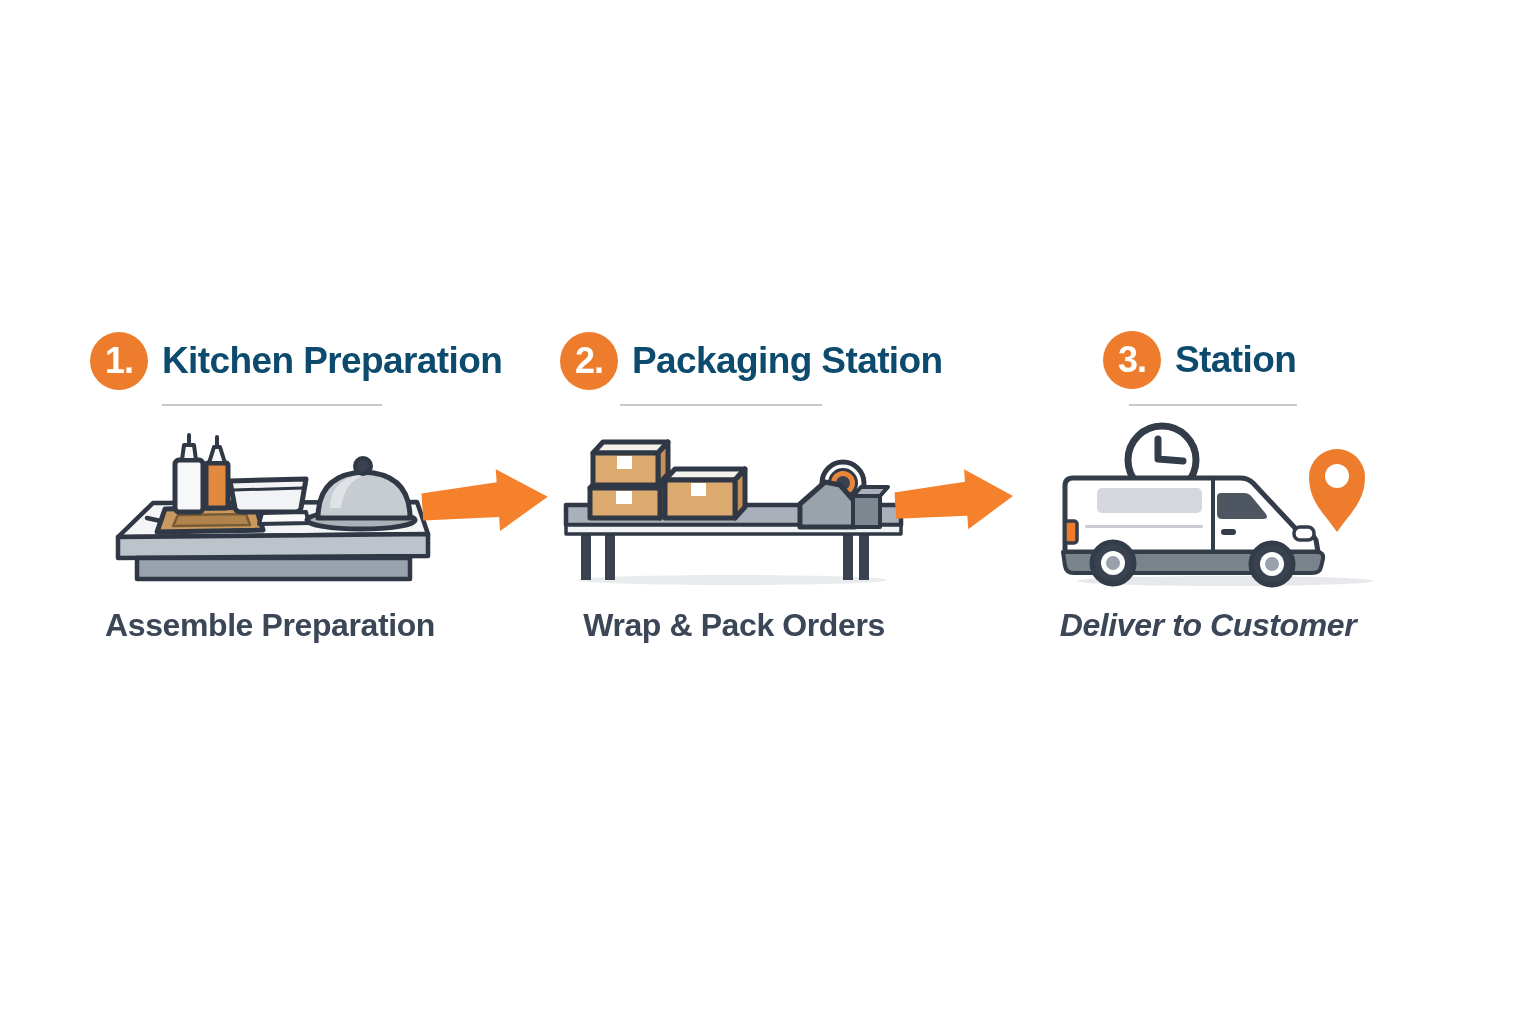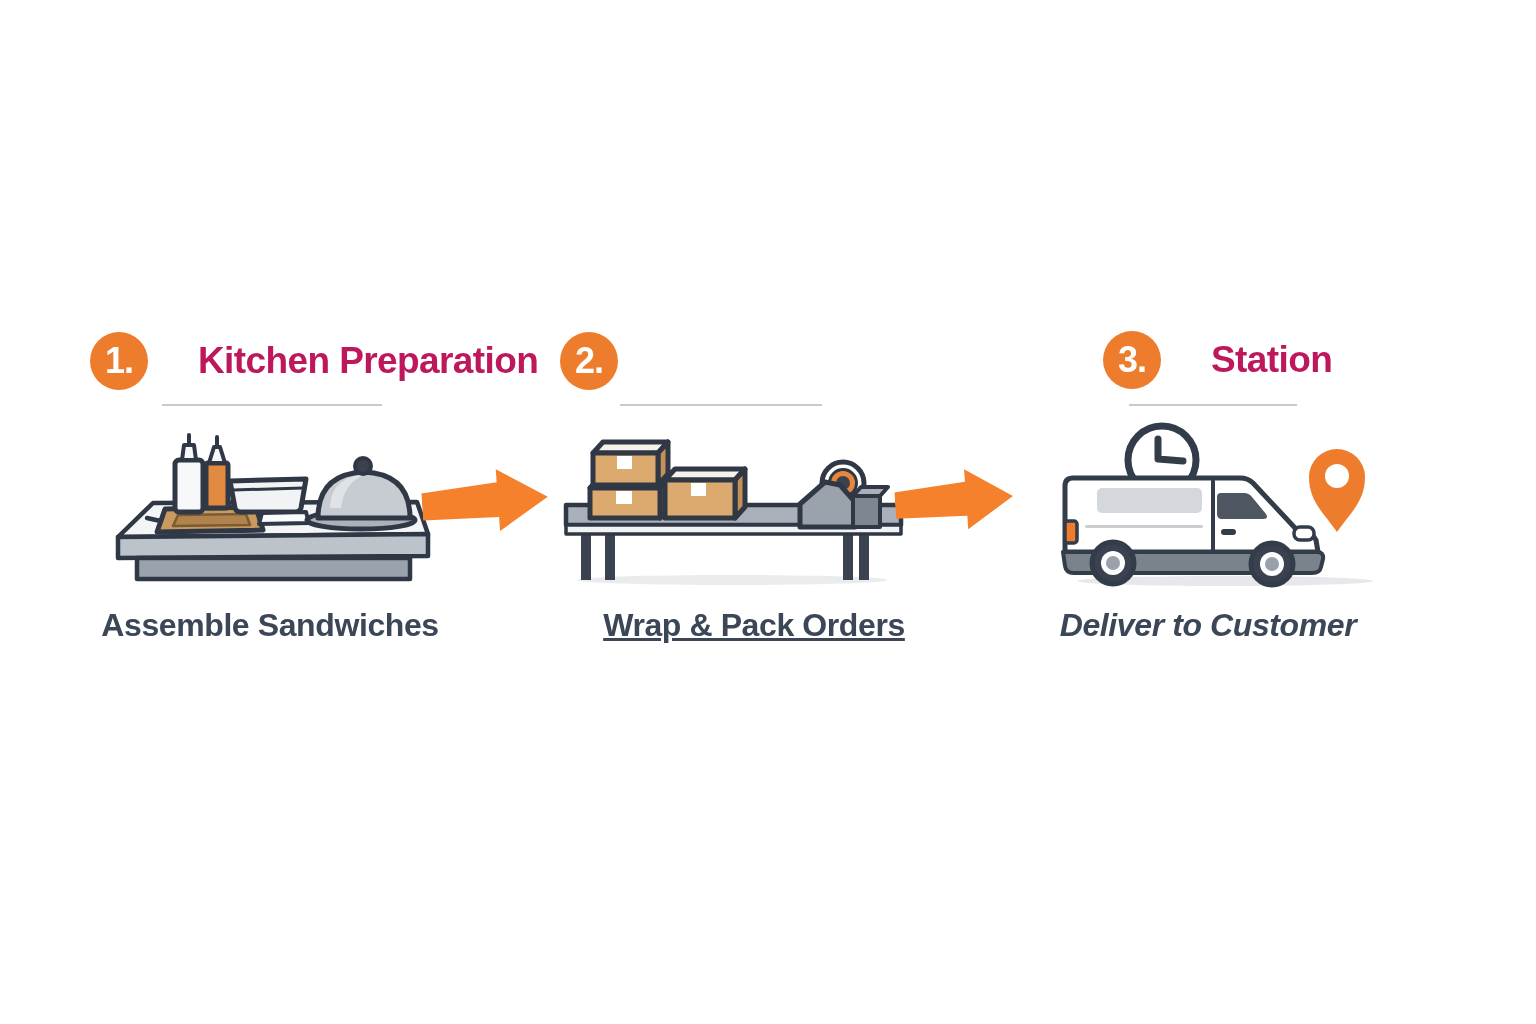--- a/index.html
+++ b/index.html
@@ -10,40 +10,39 @@
   }
   .step-header{position:absolute;display:flex;align-items:center;gap:14px;height:58px;}
   .badge{
     width:58px;height:58px;border-radius:50%;
     background:#EE7C2D;color:#ffffff;
     font-size:36px;font-weight:700;
     display:flex;align-items:center;justify-content:center;
     letter-spacing:-1px;
   }
   .step-title{
-    font-size:37px;font-weight:700;color:#be185d;letter-spacing:-0.6px;
+    font-size:37px;font-weight:700;color:#0c4a6e;letter-spacing:-0.6px;
     white-space:nowrap;
-    margin-left:36px;
   }
   .divider{position:absolute;height:2px;background:#C7CBD0;top:404px;}
   .caption{
     position:absolute;top:607px;width:360px;text-align:center;
     font-size:32px;font-weight:600;color:#3B4757;letter-spacing:-0.4px;
     white-space:nowrap;
   }
   .illus{position:absolute;}
   .arrow{position:absolute;transform:rotate(-4deg);}
   #hdr1{left:90px;top:332px;}
   #hdr2{left:560px;top:332px;}
   #hdr3{left:1103px;top:331px;}
   #div1{left:162px;width:220px;}
   #div2{left:620px;width:202px;}
   #div3{left:1129px;width:168px;}
   #cap1{left:90px;}
-  #cap2{left:574px;text-decoration:underline;}
+  #cap2{left:554px;}
   #cap3{left:1028px;font-style:italic;}
   #illus1{left:110px;top:430px;}
   #illus2{left:560px;top:430px;}
   #illus3{left:1045px;top:415px;}
   #arrow1{left:422px;top:468px;}
   #arrow2{left:895px;top:468px;}
 </style>
 </head>
 <body>
 
@@ -87,28 +86,29 @@
 
     <g>
       <ellipse cx="251" cy="90" rx="54" ry="9" fill="#AAB1B9" stroke-width="5"></ellipse>
       <path d="M208,88 Q208,44 254,42 Q300,44 300,88 Z" fill="#C6CCD2" stroke-width="5"></path>
       <path d="M220,78 Q220,50 250,45 L256,44 Q234,52 231,78 Z" fill="#DFE3E6" stroke="none"></path>
       <circle cx="253" cy="36" r="8" fill="#39424E" stroke-width="4"></circle>
     </g>
   </g>
 </svg>
 
-<div class="caption" id="cap1">Assemble Sandwiches</div>
+<div class="caption" id="cap1">Assemble Preparation</div>
 
 <svg class="arrow" id="arrow1" width="128" height="68" viewBox="0 0 128 68">
   <polygon points="0,21 76,15 76,2 126,33 76,64 76,50 0,48" fill="#F5812C"></polygon>
 </svg>
 
 <div class="step-header" id="hdr2">
   <div class="badge">2.</div>
+  <div class="step-title">Packaging Station</div>
 </div>
 <div class="divider" id="div2"></div>
 
 <svg class="illus" id="illus2" width="350" height="160" viewBox="0 0 350 160">
   <g stroke="#2F3844" stroke-linejoin="round" stroke-linecap="round">
     <ellipse cx="172" cy="150" rx="155" ry="5" fill="#E9EBED" stroke="none"></ellipse>
 
     <g>
       <rect x="21" y="104" width="10" height="46" fill="#39424E" stroke="none"></rect>
       <rect x="45" y="104" width="10" height="46" fill="#39424E" stroke="none"></rect>

